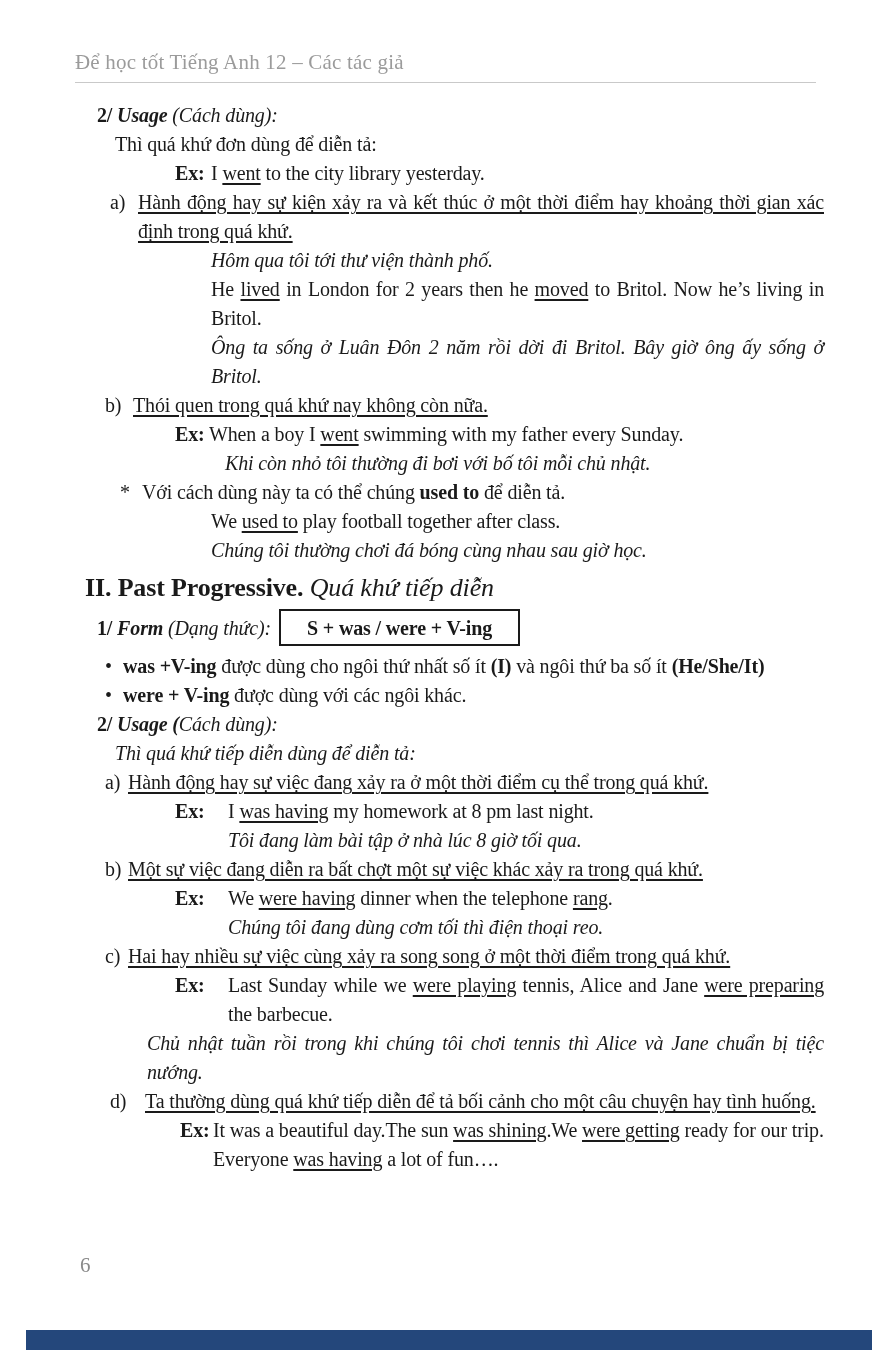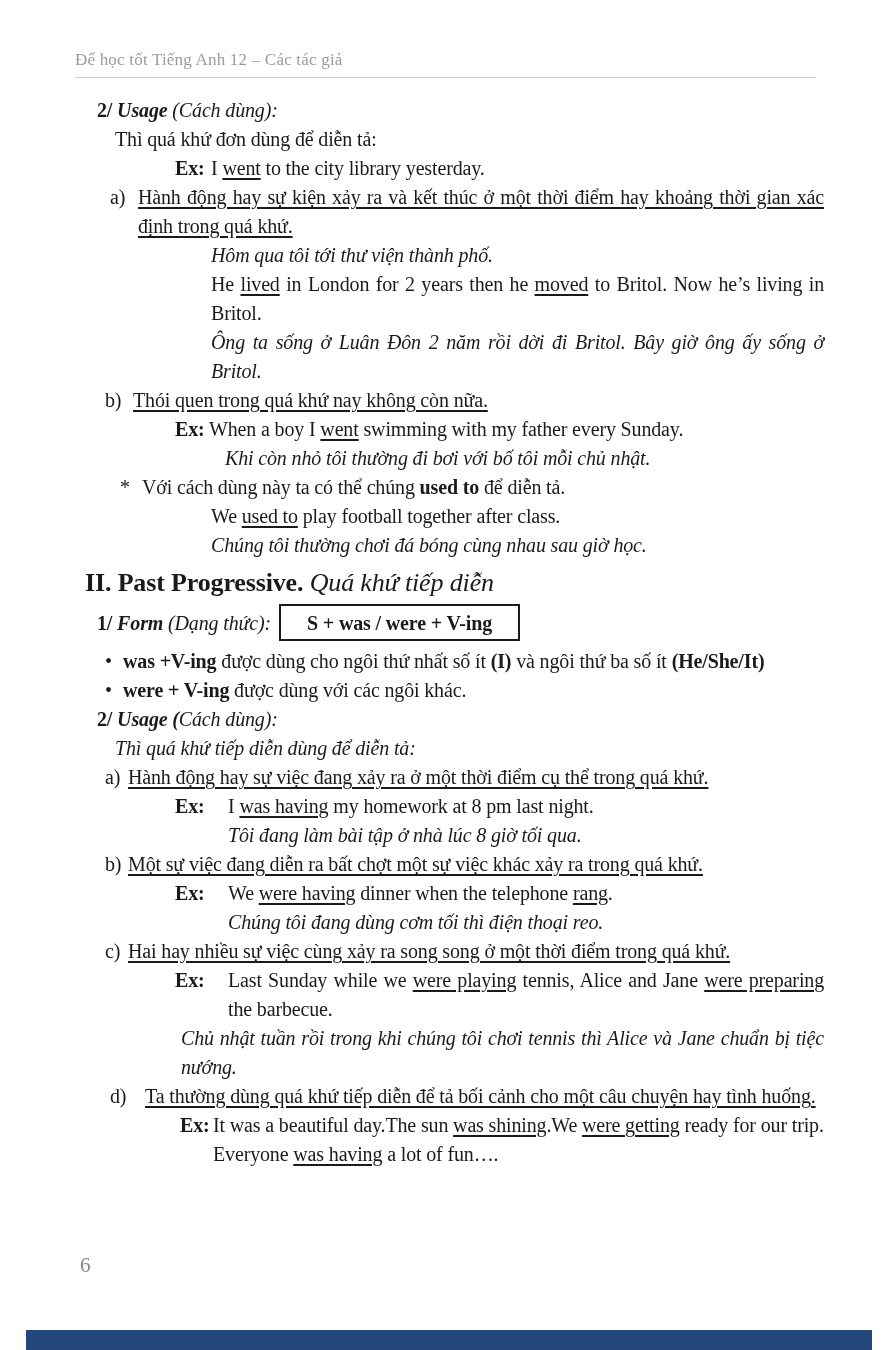--- a/index.html
+++ b/index.html
@@ -8,21 +8,21 @@
     width: 894px; height: 1350px;
     position: relative;
     font-family: "Liberation Serif", "DejaVu Serif", serif;
     color: #1a1a1a;
     overflow: hidden;
   }
   .page { width: 100%; height: 100%; position: relative; }
 
   header { padding: 50px 78px 0 75px; }
   .running-header {
-    font-size: 17px;
+    font-size: 21px;
     color: #9b9b9b;
     letter-spacing: 0.2px;
   }
   .rule {
     margin-top: 7px;
     height: 1px;
     background: #c9c9c9;
   }
 
   main {
@@ -96,20 +96,20 @@
       <div class="para" style="margin-left: 22px;"><span class="b">2/ </span><span class="b i">Usage (</span><span class="i">Cách dùng):</span></div>
       <div class="para" style="margin-left: 40px;"><span class="i">Thì quá khứ tiếp diễn dùng để diễn tả:</span></div>
       <div class="para" style="margin-left: 30px; padding-left: 23px; text-indent: -23px;"><span class="label" style="width: 23px;">a)</span><span class="u">Hành động hay sự việc đang xảy ra ở một thời điểm cụ thể trong quá khứ.</span></div>
       <div class="para" style="margin-left: 100px; padding-left: 53px; text-indent: -53px;"><span class="label b" style="width: 53px;">Ex:</span><span>I </span><span class="u">was having</span><span> my homework at 8 pm last night.</span></div>
       <div class="para" style="margin-left: 153px;"><span class="i">Tôi đang làm bài tập ở nhà lúc 8 giờ tối qua.</span></div>
       <div class="para" style="margin-left: 30px; padding-left: 23px; text-indent: -23px;"><span class="label" style="width: 23px;">b)</span><span class="u">Một sự việc đang diễn ra bất chợt một sự việc khác xảy ra trong quá khứ.</span></div>
       <div class="para" style="margin-left: 100px; padding-left: 53px; text-indent: -53px;"><span class="label b" style="width: 53px;">Ex:</span><span>We </span><span class="u">were having</span><span> dinner when the telephone </span><span class="u">rang</span><span>.</span></div>
       <div class="para" style="margin-left: 153px;"><span class="i">Chúng tôi đang dùng cơm tối thì điện thoại reo.</span></div>
       <div class="para" style="margin-left: 30px; padding-left: 23px; text-indent: -23px;"><span class="label" style="width: 23px;">c)</span><span class="u">Hai hay nhiều sự việc cùng xảy ra song song ở một thời điểm trong quá khứ.</span></div>
       <div class="para just" style="margin-left: 100px; padding-left: 53px; text-indent: -53px;"><span class="label b" style="width: 53px;">Ex:</span><span>Last Sunday while we </span><span class="u">were playing</span><span> tennis, Alice and Jane </span><span class="u">were preparing</span><span> the barbecue.</span></div>
-      <div class="para just" style="margin-left: 106px;"><span class="i">Chủ nhật tuần rồi trong khi chúng tôi chơi tennis thì Alice và Jane chuẩn bị tiệc nướng.</span></div>
+      <div class="para just" style="margin-left: 72px;"><span class="i">Chủ nhật tuần rồi trong khi chúng tôi chơi tennis thì Alice và Jane chuẩn bị tiệc nướng.</span></div>
       <div class="para just" style="margin-left: 35px; padding-left: 35px; text-indent: -35px;"><span class="label" style="width: 35px;">d)</span><span class="u">Ta thường dùng quá khứ tiếp diễn để tả bối cảnh cho một câu chuyện hay tình huống.</span></div>
       <div class="para" style="margin-left: 105px; padding-left: 33px; text-indent: -33px;"><span class="label b" style="width: 33px;">Ex:</span><span>It was a beautiful day.The sun </span><span class="u">was shining</span><span>.We </span><span class="u">were getting</span><span> ready for our trip. Everyone </span><span class="u">was having</span><span> a lot of fun….</span></div>
     </main>
 
   <div class="pagenum" style="color: rgb(138, 138, 138);">6</div>
   <div class="bottom-bar" style="background: rgb(36, 71, 123);"></div>
 </div>
 
 </body></html>

